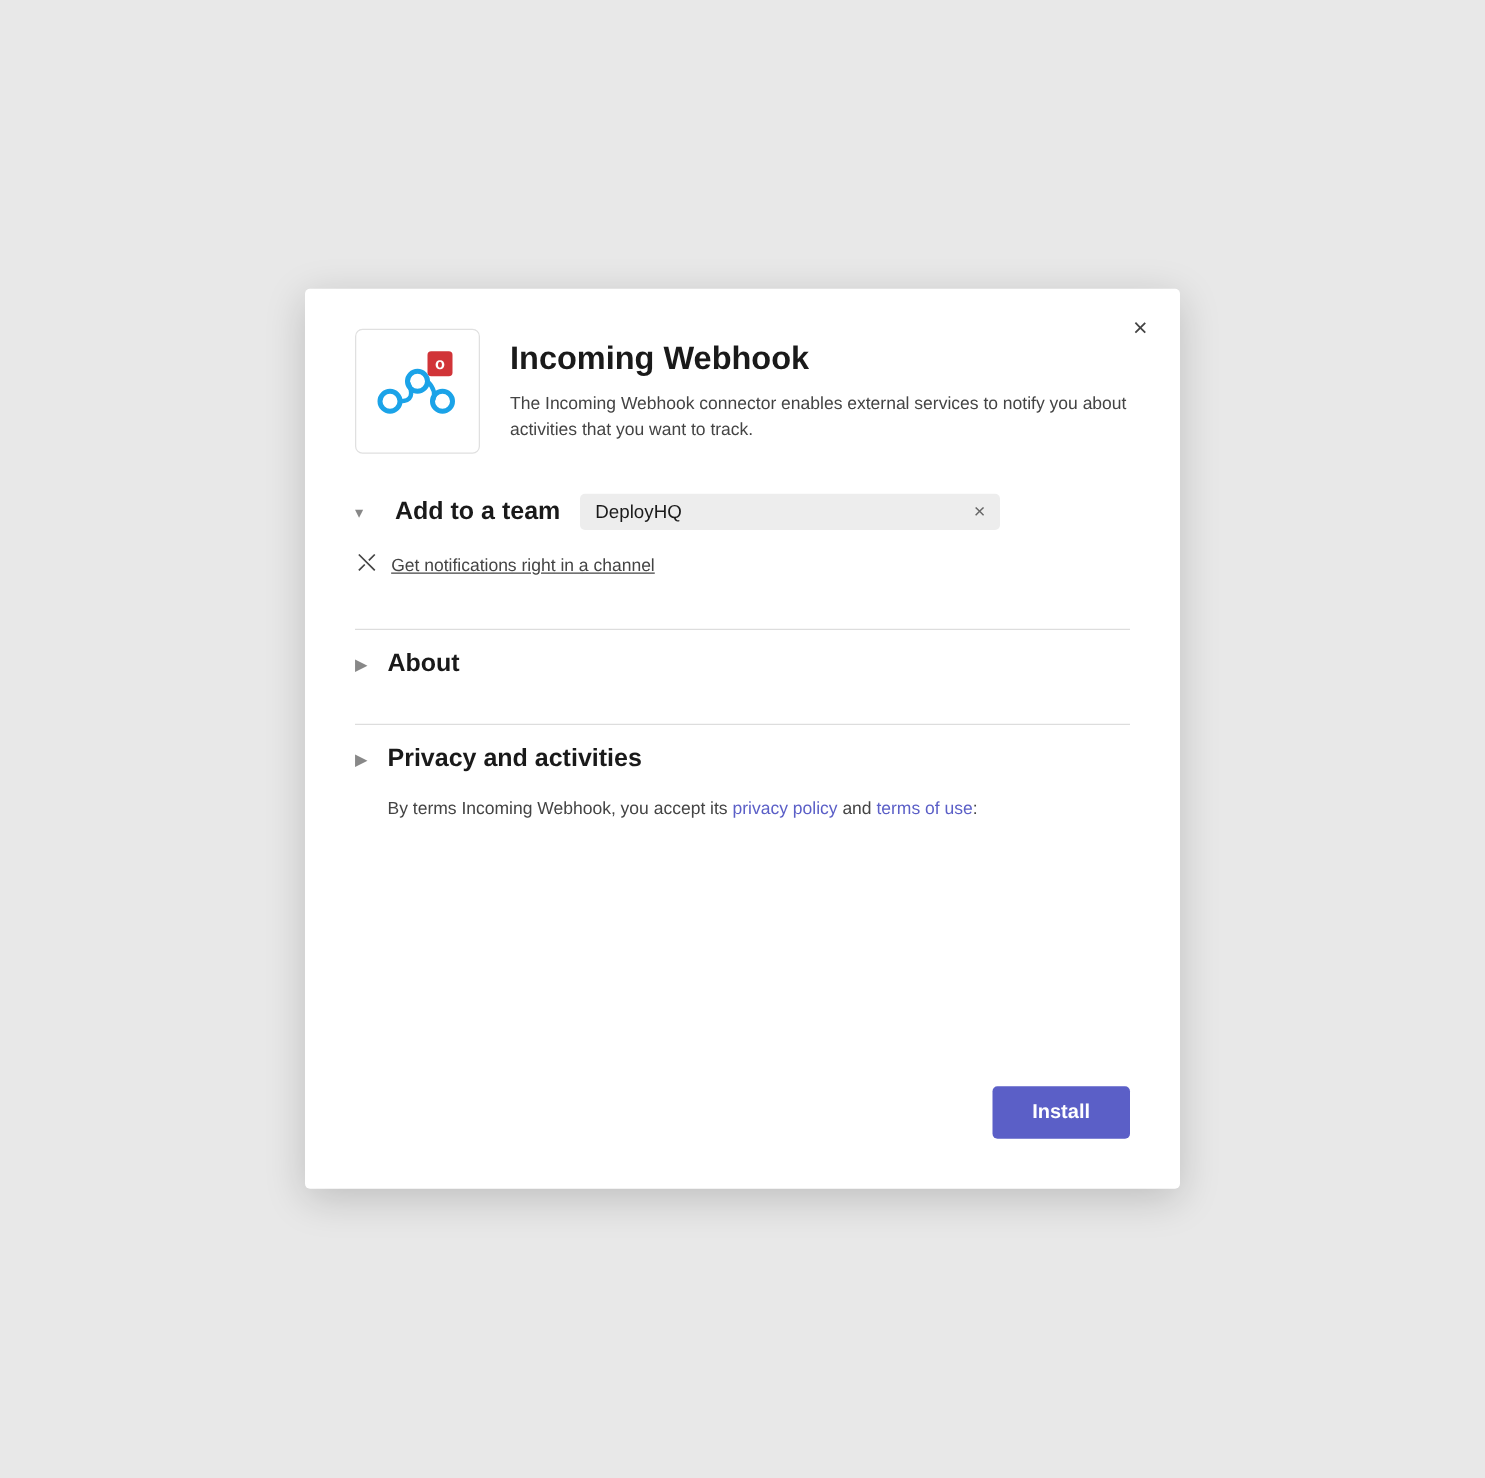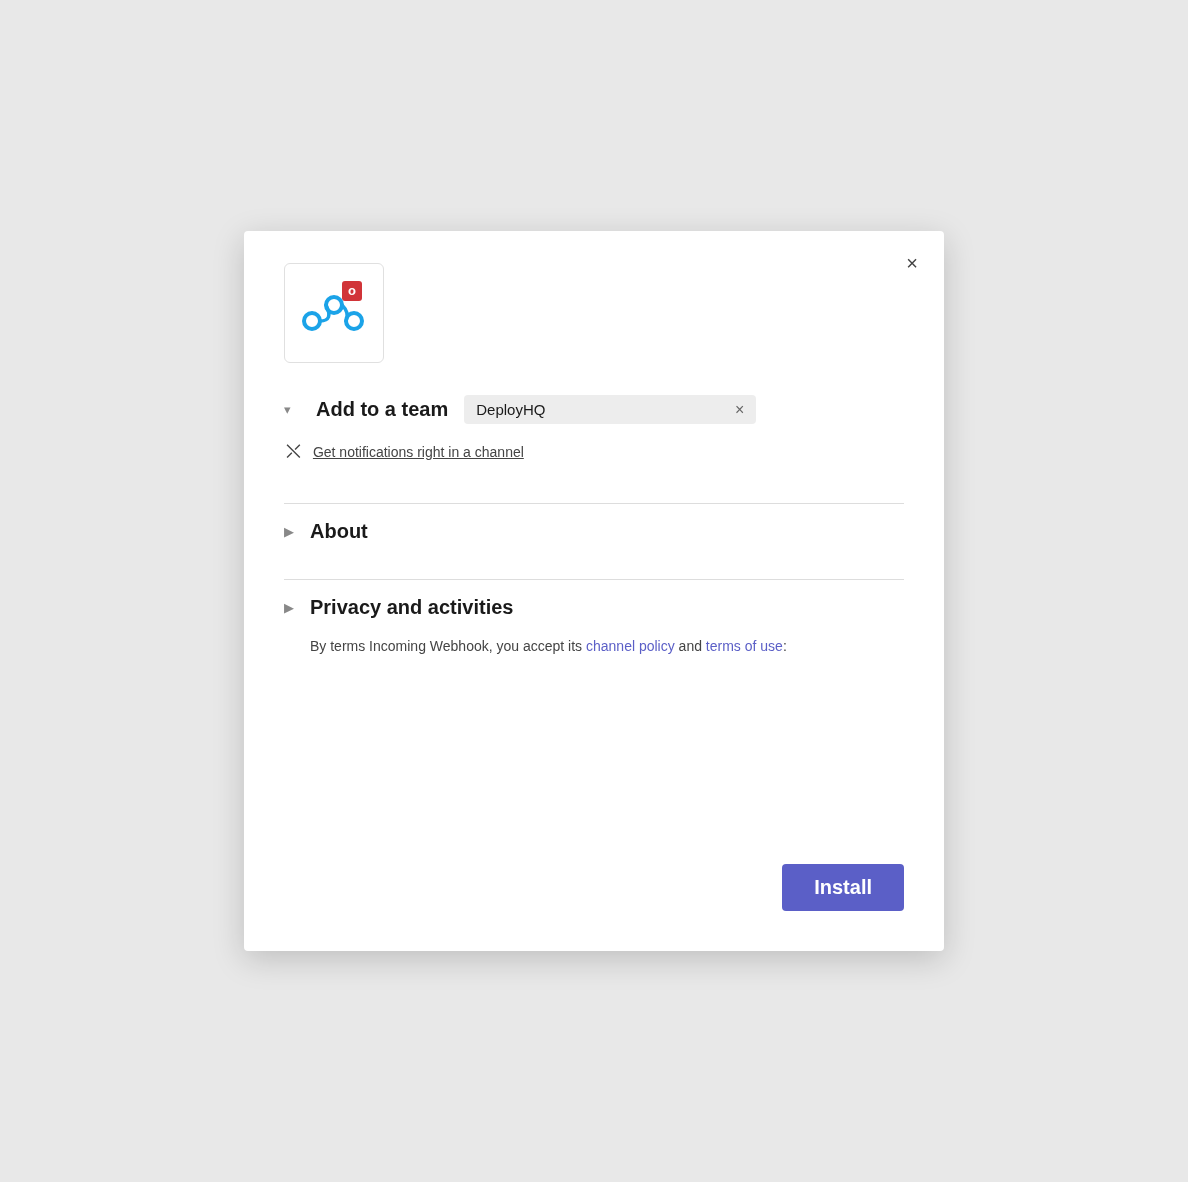--- a/index.html
+++ b/index.html
@@ -109,21 +109,21 @@
       color: #1a1a1a;
     }
 
     .team-input-container {
       display: flex;
       align-items: flex-end;
       background: #ededed;
       border-radius: 4px;
       padding: 6px 12px;
       gap: 8px;
-      width: 292px;
+      width: 336px;
     }
 
     .team-input-value {
       flex: 1;
       font-size: 15px;
       color: #1a1a1a;
       background: none;
       border: none;
       outline: none;
     }
@@ -191,21 +191,21 @@
       justify-content: flex-end;
       padding-top: 20px;
     }
 
     .install-btn {
       background: #5b5fc7;
       color: #ffffff;
       border: none;
       border-radius: 4px;
       padding: 12px 32px;
-      font-size: 20px;
+      font-size: 16px;
       font-weight: 600;
       cursor: pointer;
       margin-left: 12px;
     }
 
     .add-to-team-row {
       display: flex;
       align-items: center;
       gap: 16px;
     }
@@ -224,20 +224,24 @@
 
         <rect x="44" y="4" width="20" height="20" rx="3" fill="#D13438"></rect>
         <text x="54" y="18" text-anchor="middle" font-size="13" font-weight="bold" fill="white" font-family="Segoe UI, sans-serif">o</text>
 
         <circle cx="14" cy="44" r="8" stroke="#1BA3E8" stroke-width="4" fill="none"></circle>
         <circle cx="36" cy="28" r="8" stroke="#1BA3E8" stroke-width="4" fill="none"></circle>
         <circle cx="56" cy="44" r="8" stroke="#1BA3E8" stroke-width="4" fill="none"></circle>
         <path d="M22 44 Q36 44 28 28" stroke="#1BA3E8" stroke-width="3.5" fill="none" stroke-linecap="round"></path>
         <path d="M44 28 Q52 36 48 44" stroke="#1BA3E8" stroke-width="3.5" fill="none" stroke-linecap="round"></path>
       </svg>
+    </div>
+    <div class="header-text">
+      <div class="app-title">Incoming Webhook</div>
+      <div class="app-description">The Incoming Webhook connector enables external services to notify you about activities that you want to track.</div>
     </div>
   </div>
 
   <div class="section">
     <div class="section-header">
       <div class="add-to-team-row">
         <span class="chevron">▾</span>
         <span class="section-title">Add to a team</span>
         <div class="team-input-container">
           <input class="team-input-value" type="text" value="DeployHQ" style="">
@@ -262,21 +266,21 @@
   </div>
 
   <hr class="divider">
 
   <div class="section privacy-section">
     <div class="section-header">
       <span class="chevron">▶</span>
       <span class="section-title">Privacy and activities</span>
     </div>
     <div class="privacy-text">
-      <span>By terms Incoming Webhook, you accept its </span><a href="#">channel policy</a><span> and </span><a href="#">terms of use</a><span>:</span>
+      <span>By terms Incoming Webhook, you accept its </span><a href="#">privacy policy</a><span> and </span><a href="#">terms of use</a><span>:</span>
     </div>
   </div>
 
   <div class="footer">
     <button class="install-btn">Install</button>
   </div>
 
 </div>
 
 </body></html>

